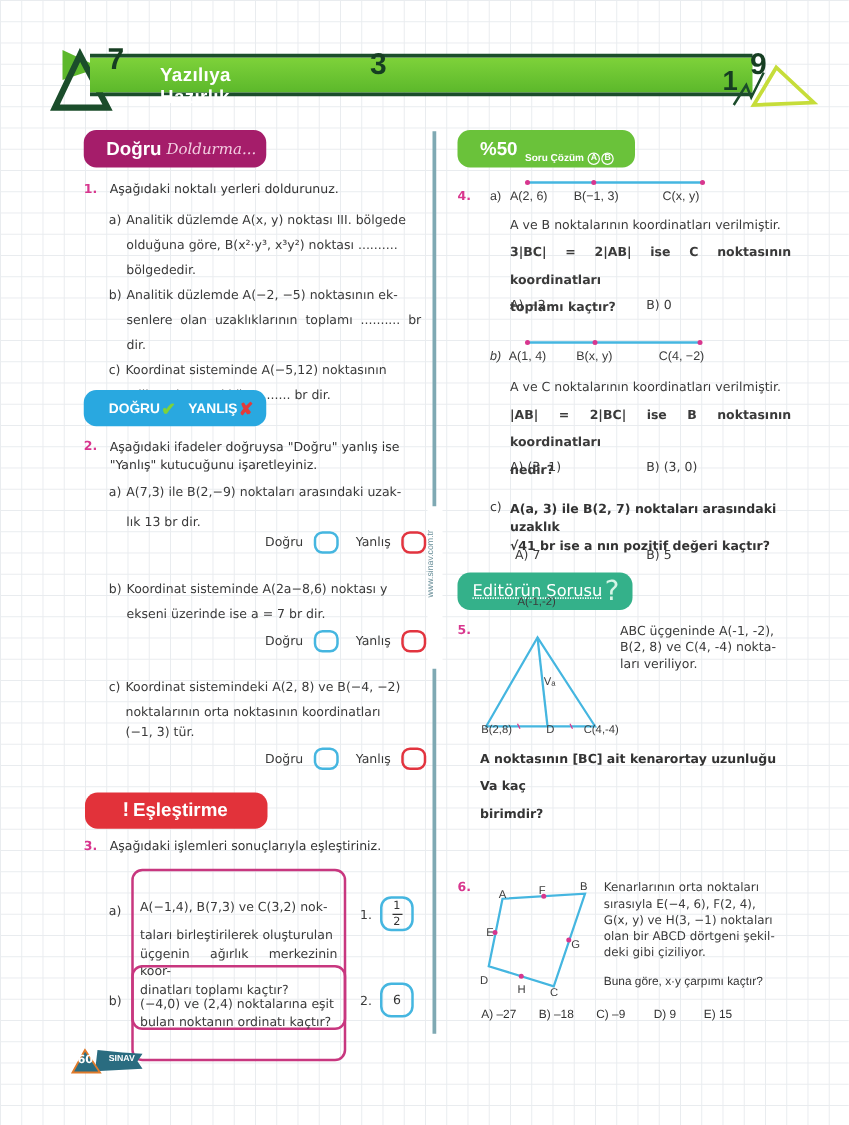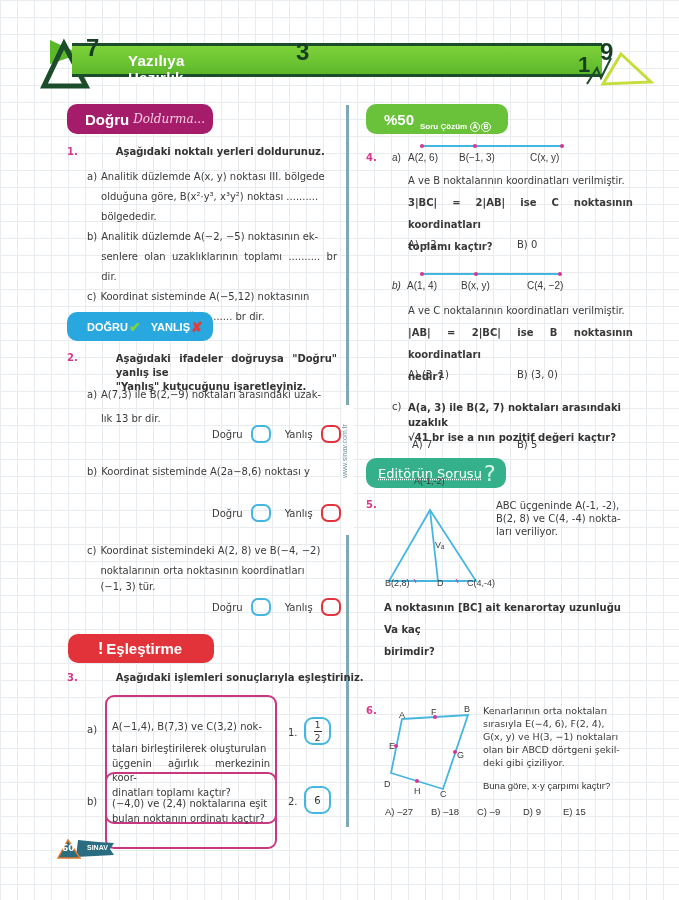--- a/index.html
+++ b/index.html
@@ -50,21 +50,21 @@
   .sh-dogru .cross { color: #e23b3b; font-size: 14px; margin-left: 1px; }
   .sh-eslestirme { left: 68px; top: 634px; width: 146px; height: 29px; background: #e2323a; padding-left: 30px; font-size: 15px; }
   .sh-eslestirme .bang { font-size: 16px; margin-right: 3px; }
   .sh-yuzde { left: 366px; top: 104px; width: 142px; height: 30px; background: #6ac23a; padding-left: 18px; font-size: 15px; }
   .sh-yuzde .small { font-size: 8px; margin-left: 6px; margin-top: 15px; }
   .sh-editor { left: 366px; top: 458px; width: 140px; height: 30px; background: #34b18a; padding-left: 12px; font-size: 13px; font-weight: normal; font-family: "DejaVu Sans", sans-serif; }
   .sh-editor .qmark { font-size: 22px; color: #d6f5e7; margin-left: 2px; }
 
   
   .qnum { color: #d8368e; font-weight: bold; font-size: 10px; }
-  .qtitle { font-weight: bold; font-size: 10px; color: #333; margin-left: 28px; }
+  .qtitle { font-weight: normal; font-size: 10px; color: #333; }
   .txt { font-size: 10px; color: #3a3a3a; line-height: 20px; text-align: justify; }
   .lbl { font-size: 10px; color: #3a3a3a; }
   .sans { font-family: "Liberation Sans", sans-serif; }
 
   
   .box { width: 20px; height: 18px; border-radius: 7px; border: 2px solid; display: inline-block; }
   .box-blue { border-color: #45b6e0; }
   .box-red { border-color: #e2343f; }
 
   
@@ -170,20 +170,21 @@
   <span class="lbl">Doğru</span>
   <span class="box box-blue"></span>
   <span class="lbl" style="margin-left:6px">Yanlış</span>
   <span class="box box-red"></span>
 </div>
 
 <div class="abs txt" style="left:87px;top:462px;width:250px;display:flex;gap:4px">
   <span>b)</span>
   <div style="flex:1">
     <div>Koordinat sisteminde A(2a−8,6) noktası y</div>
+    <div>ekseni üzerinde ise a = 7 br dir.</div>
   </div>
 </div>
 <div class="abs" style="left:212px;top:504px;display:flex;align-items:center;gap:8px">
   <span class="lbl">Doğru</span>
   <span class="box box-blue"></span>
   <span class="lbl" style="margin-left:6px">Yanlış</span>
   <span class="box box-red"></span>
 </div>
 
 <div class="abs txt" style="left:87px;top:541px;width:250px;display:flex;gap:4px">

